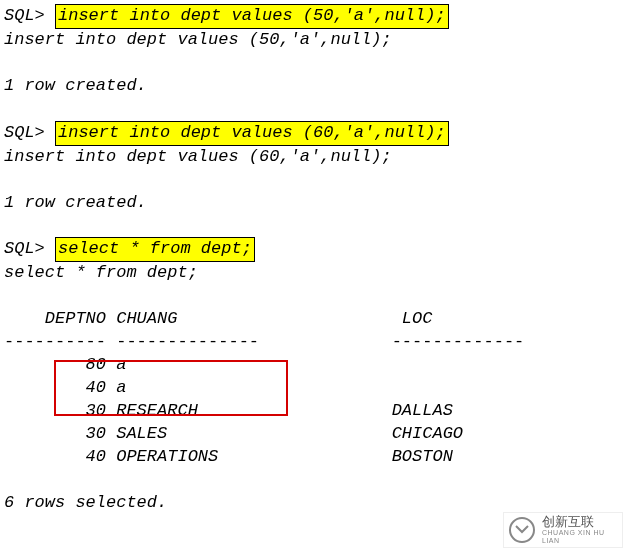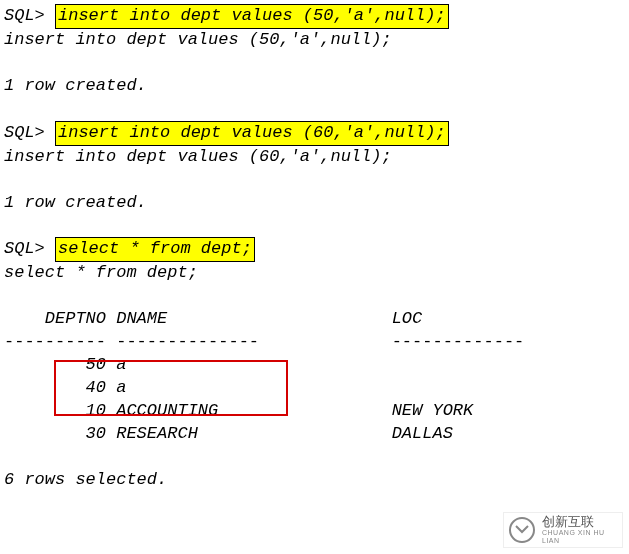--- a/index.html
+++ b/index.html
@@ -66,28 +66,29 @@
 <div class="line"><span>SQL&gt;</span> <span class="hl">insert into dept values (60,'a',null);</span></div>
 <div class="line">insert into dept values (60,'a',null);</div>
 <div class="line"> </div>
 <div class="line">1 row created.</div>
 <div class="line"> </div>
 
 <div class="line"><span>SQL&gt;</span> <span class="hl">select * from dept;</span></div>
 <div class="line">select * from dept;</div>
 <div class="line"> </div>
 
-<div class="line" id="hdr">    DEPTNO DNAME                      LOC</div>
+<div class="line" id="hdr">    DEPTNO CHUANG                      LOC</div>
 <div class="dashrow" id="dash">---------- --------------             -------------</div>
 
 <div id="rows">
-    <div class="line">        50 a                          </div>
+    <div class="line">        80 a                          </div>
     <div class="line">        40 a                          </div>
-    <div class="line">        10 ACCOUNTING                 NEW YORK</div>
     <div class="line">        30 RESEARCH                   DALLAS</div>
+    <div class="line">        30 SALES                      CHICAGO</div>
+    <div class="line">        40 OPERATIONS                 BOSTON</div>
   </div>
 
 <div class="line"> </div>
 <div class="line">6 rows selected.</div>
 <div class="line"> </div>
 
 <div class="redbox" style="left:54px; top:360px; width:230px; height:52px;"></div>
 
 <div class="watermark">
   <svg width="28" height="28" viewBox="0 0 28 28">

